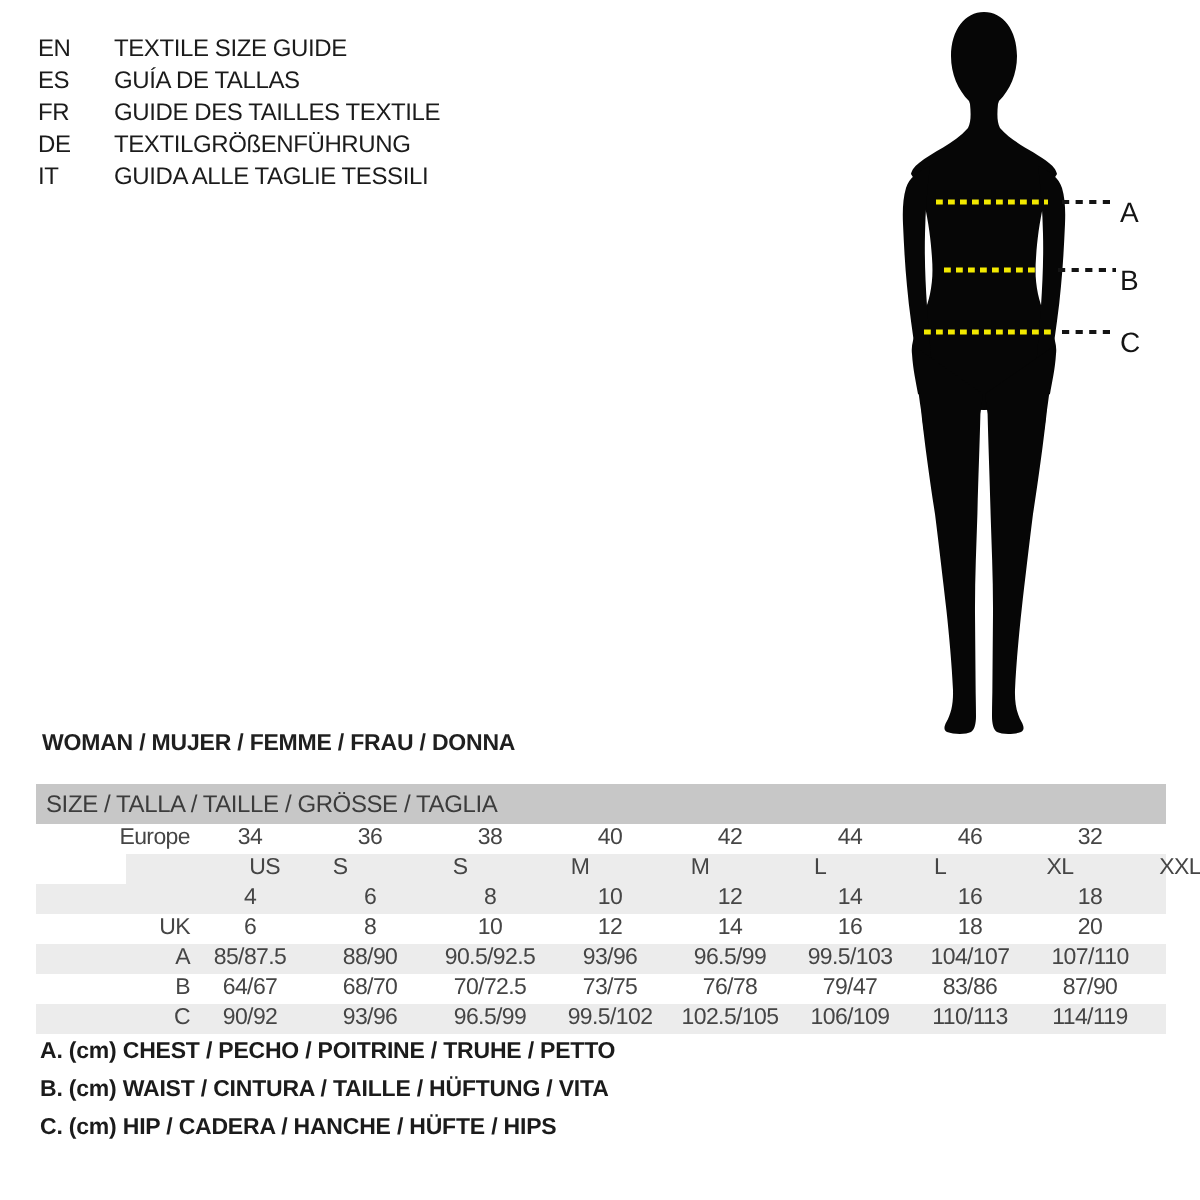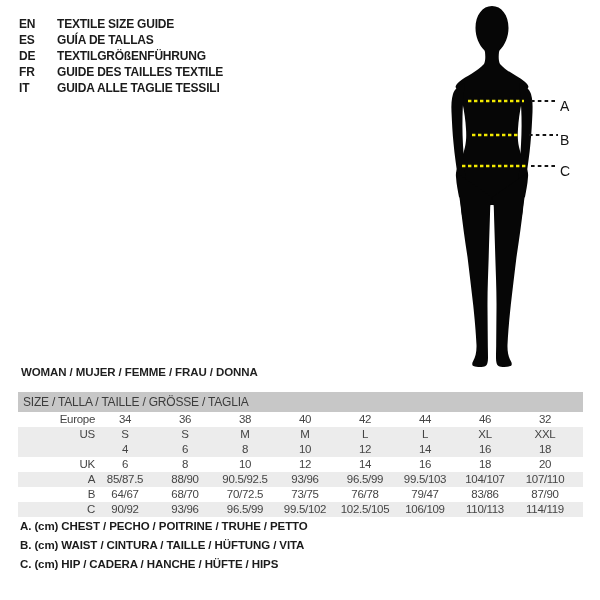--- a/index.html
+++ b/index.html
@@ -2,21 +2,21 @@
 <html><head>
 <meta charset="utf-8">
 <style>
   html,body{margin:0;padding:0;background:#fff;}
   .canvas{
     position:relative;width:600px;height:600px;background:#ffffff;
     font-family:"Liberation Sans", sans-serif;overflow:hidden;
   }
   
   .lang-block{position:absolute;left:19px;top:16px;}
-  .lang-row{display:flex;line-height:16px;font-size:12px;font-weight:bold;
+  .lang-row{display:flex;line-height:16px;font-size:12px;font-weight:normal;
     color:#1b1b1b;letter-spacing:-0.2px;}
   .lang-code{width:38px;flex:0 0 38px;}
   
   .figure{position:absolute;left:415px;top:5px;width:185px;height:365px;}
   .figure svg{position:absolute;left:0;top:0;width:160px;height:365px;}
   .measure-letter{position:absolute;left:145px;width:20px;height:16px;
     font-size:14px;line-height:16px;color:#141414;}
   
   .woman-title{position:absolute;left:21px;top:366px;font-size:11.5px;
     font-weight:bold;color:#1f1f1f;letter-spacing:-0.1px;}
@@ -43,26 +43,26 @@
   <div class="lang-block" id="langs">
       <div class="lang-row">
         <span class="lang-code">EN</span>
         <span>TEXTILE SIZE GUIDE</span>
       </div>
       <div class="lang-row">
         <span class="lang-code">ES</span>
         <span>GUÍA DE TALLAS</span>
       </div>
       <div class="lang-row">
+        <span class="lang-code">FR</span>
+        <span>GUIDE DES TAILLES TEXTILE</span>
+      </div>
+      <div class="lang-row">
         <span class="lang-code">DE</span>
         <span>TEXTILGRÖßENFÜHRUNG</span>
-      </div>
-      <div class="lang-row">
-        <span class="lang-code">FR</span>
-        <span>GUIDE DES TAILLES TEXTILE</span>
       </div>
       <div class="lang-row">
         <span class="lang-code">IT</span>
         <span>GUIDA ALLE TAGLIE TESSILI</span>
       </div>
     </div>
 
   <div class="figure">
     <svg viewBox="0 0 160 365">
       <g class="body-fill" fill="#060606">
@@ -130,21 +130,21 @@
           <div class="row-label">Europe</div>
           <div class="tcell">34</div>
           <div class="tcell">36</div>
           <div class="tcell">38</div>
           <div class="tcell">40</div>
           <div class="tcell">42</div>
           <div class="tcell">44</div>
           <div class="tcell">46</div>
           <div class="tcell">32</div>
         </div>
-        <div class="trow shaded" style="background: rgb(236, 236, 236);">
+        <div class="trow shaded" style="background: rgb(236, 236, 236); margin-left: 45px;">
           <div class="row-label">US</div>
           <div class="tcell">S</div>
           <div class="tcell">S</div>
           <div class="tcell">M</div>
           <div class="tcell">M</div>
           <div class="tcell">L</div>
           <div class="tcell">L</div>
           <div class="tcell">XL</div>
           <div class="tcell">XXL</div>
         </div>

